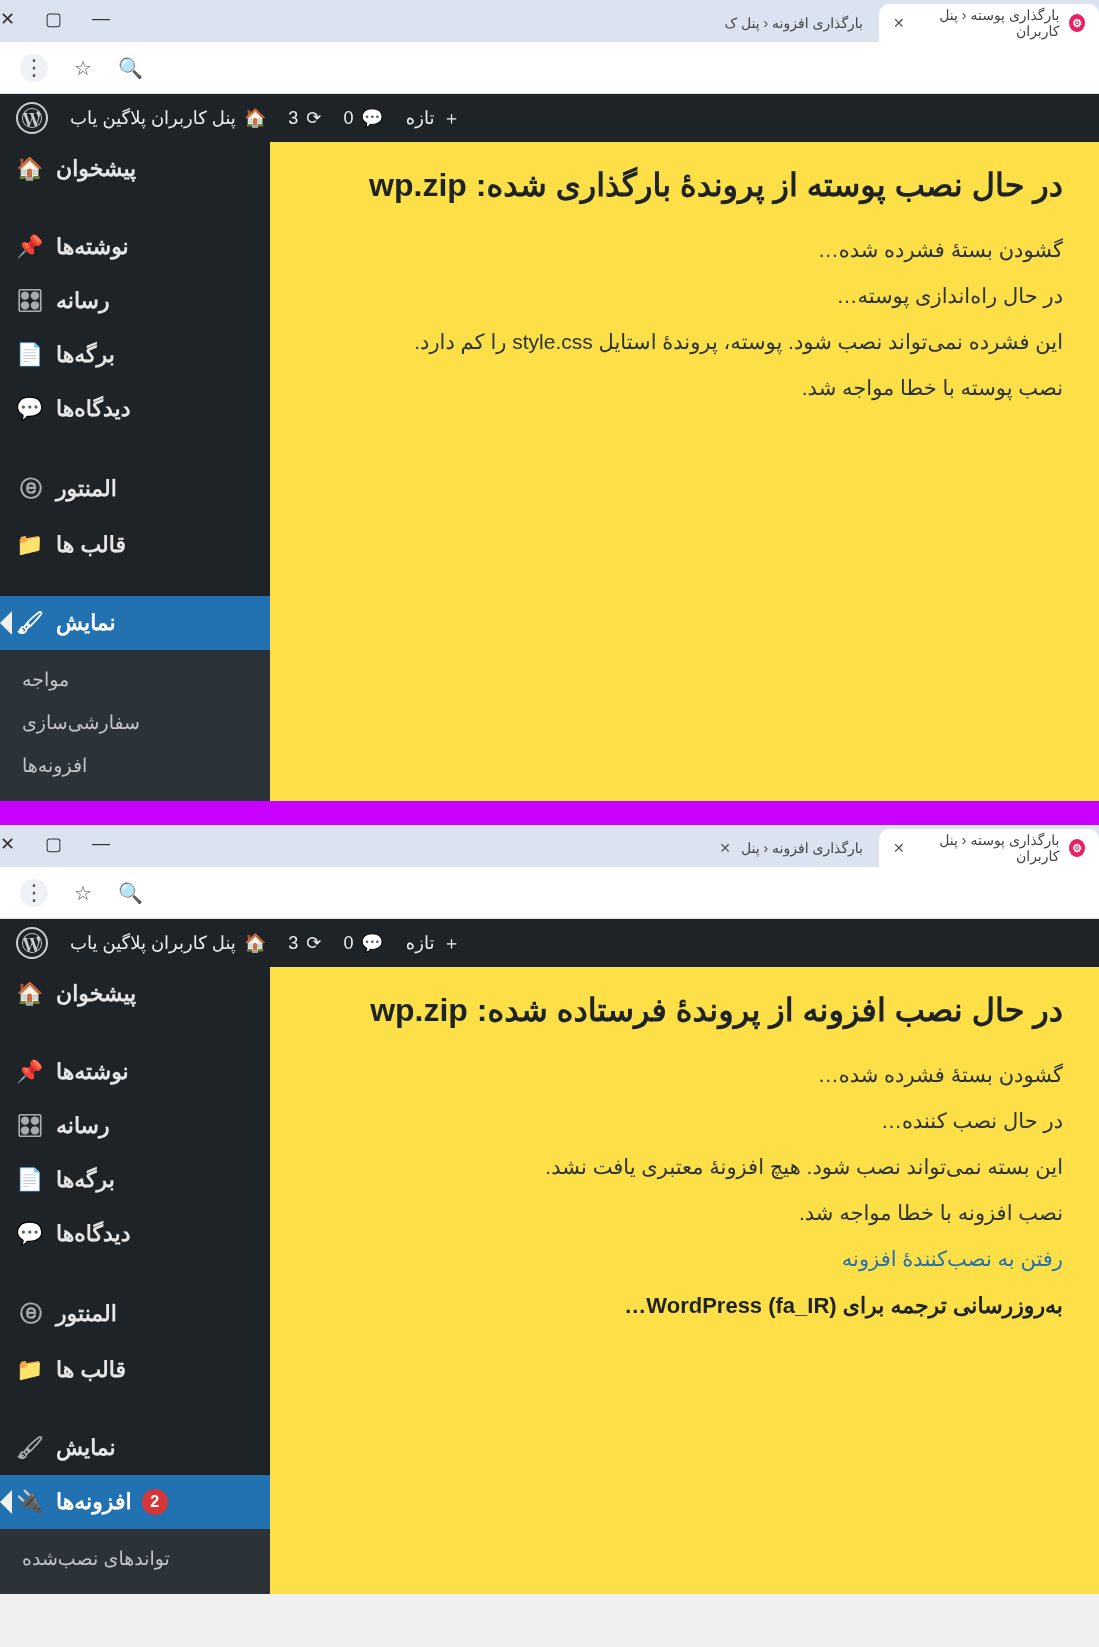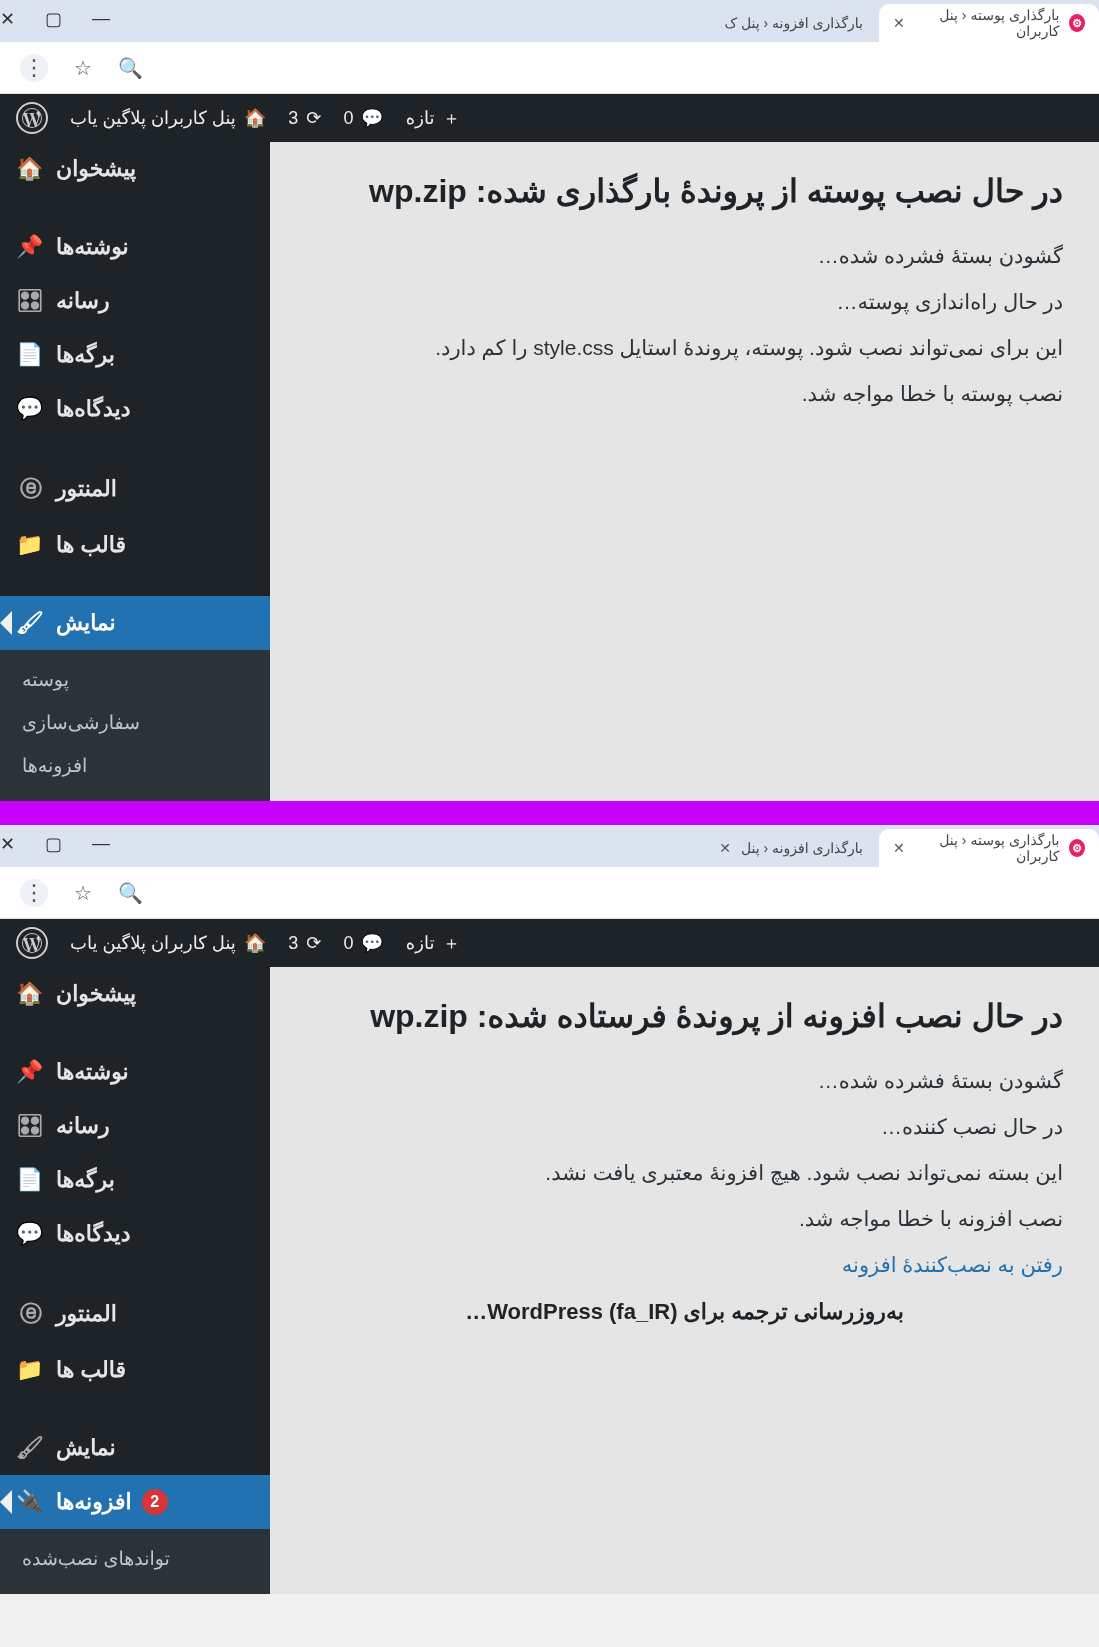--- a/index.html
+++ b/index.html
@@ -131,41 +131,40 @@
   color: #fff;
   border-radius: 50%;
   width: 26px; height: 26px;
   display: inline-flex;
   align-items: center;
   justify-content: center;
   font-size: 16px;
 }
 .wp-content {
   flex: 1;
-  background: #e5e5e5;
-  padding: 30px 36px;
+  background: #fde047;
+  padding: 24px 36px;
   color: #1d2327;
 }
 .wp-content h1 {
   font-size: 32px;
   font-weight: 700;
   margin-bottom: 34px;
   text-align: right;
 }
 .wp-content p {
   font-size: 21px;
   margin-bottom: 22px;
   text-align: right;
   color: #2c3338;
 }
 .wp-content p.sub {
   font-size: 22px;
   font-weight: 700;
   color: #1d2327;
-  text-align: center;
 }
 .wp-content a.link {
   color: #2271b1;
   cursor: pointer;
 }
 .separator-bar {
   height: 24px;
   background: #c800ff;
 }
 </style>
@@ -256,30 +255,30 @@
         <div class="menu-item">
           <span>قالب ها</span>
           <span class="icon">📁</span>
         </div>
         <div class="menu-sep"></div>
         <div class="menu-item current">
           <span>نمایش</span>
           <span class="icon">🖌</span>
         </div>
         <div class="submenu">
-          <div class="submenu-item">پوسته</div>
+          <div class="submenu-item">مواجه</div>
           <div class="submenu-item">سفارشی‌سازی</div>
           <div class="submenu-item">افزونه‌ها</div>
         </div>
       </div>
     <div class="wp-content">
       <h1><span>در حال نصب پوسته از پروندهٔ بارگذاری شده: </span><span>wp.zip</span></h1>
       <p>گشودن بستهٔ فشرده شده…</p>
       <p>در حال راه‌اندازی پوسته…</p>
-      <p>این برای نمی‌تواند نصب شود. پوسته، پروندهٔ استایل style.css را کم دارد.</p>
+      <p>این فشرده نمی‌تواند نصب شود. پوسته، پروندهٔ استایل style.css را کم دارد.</p>
       <p>نصب پوسته با خطا مواجه شد.</p>
     </div>
   </div>
 </div>
 
 <div class="separator-bar"></div>
 
 <div class="browser-window">
 
   <div class="title-bar">

